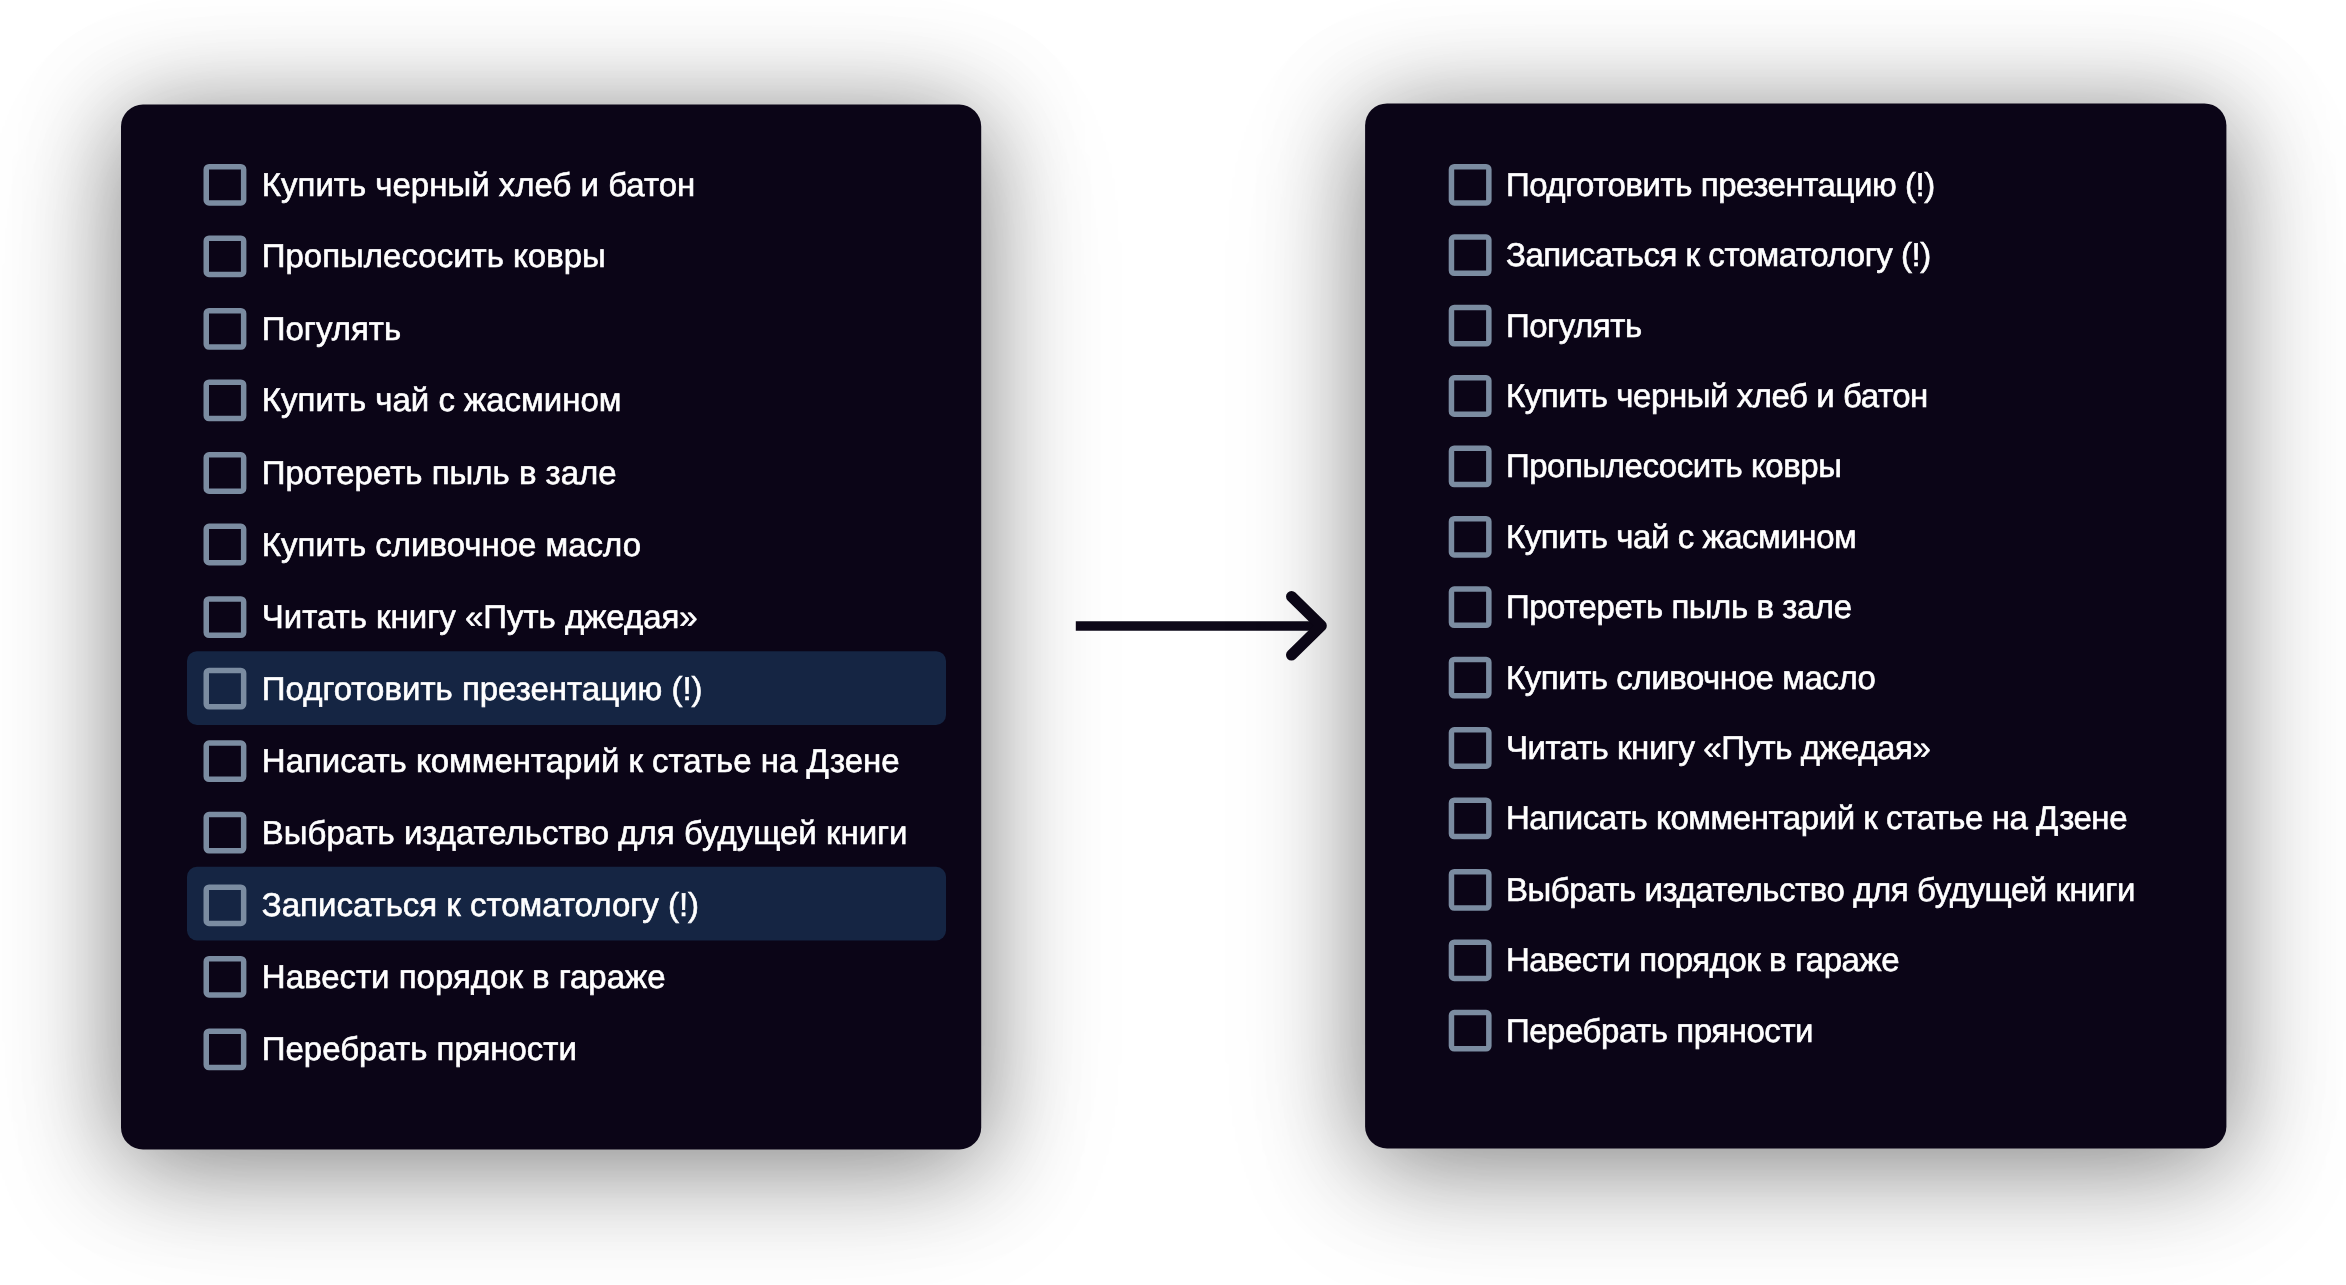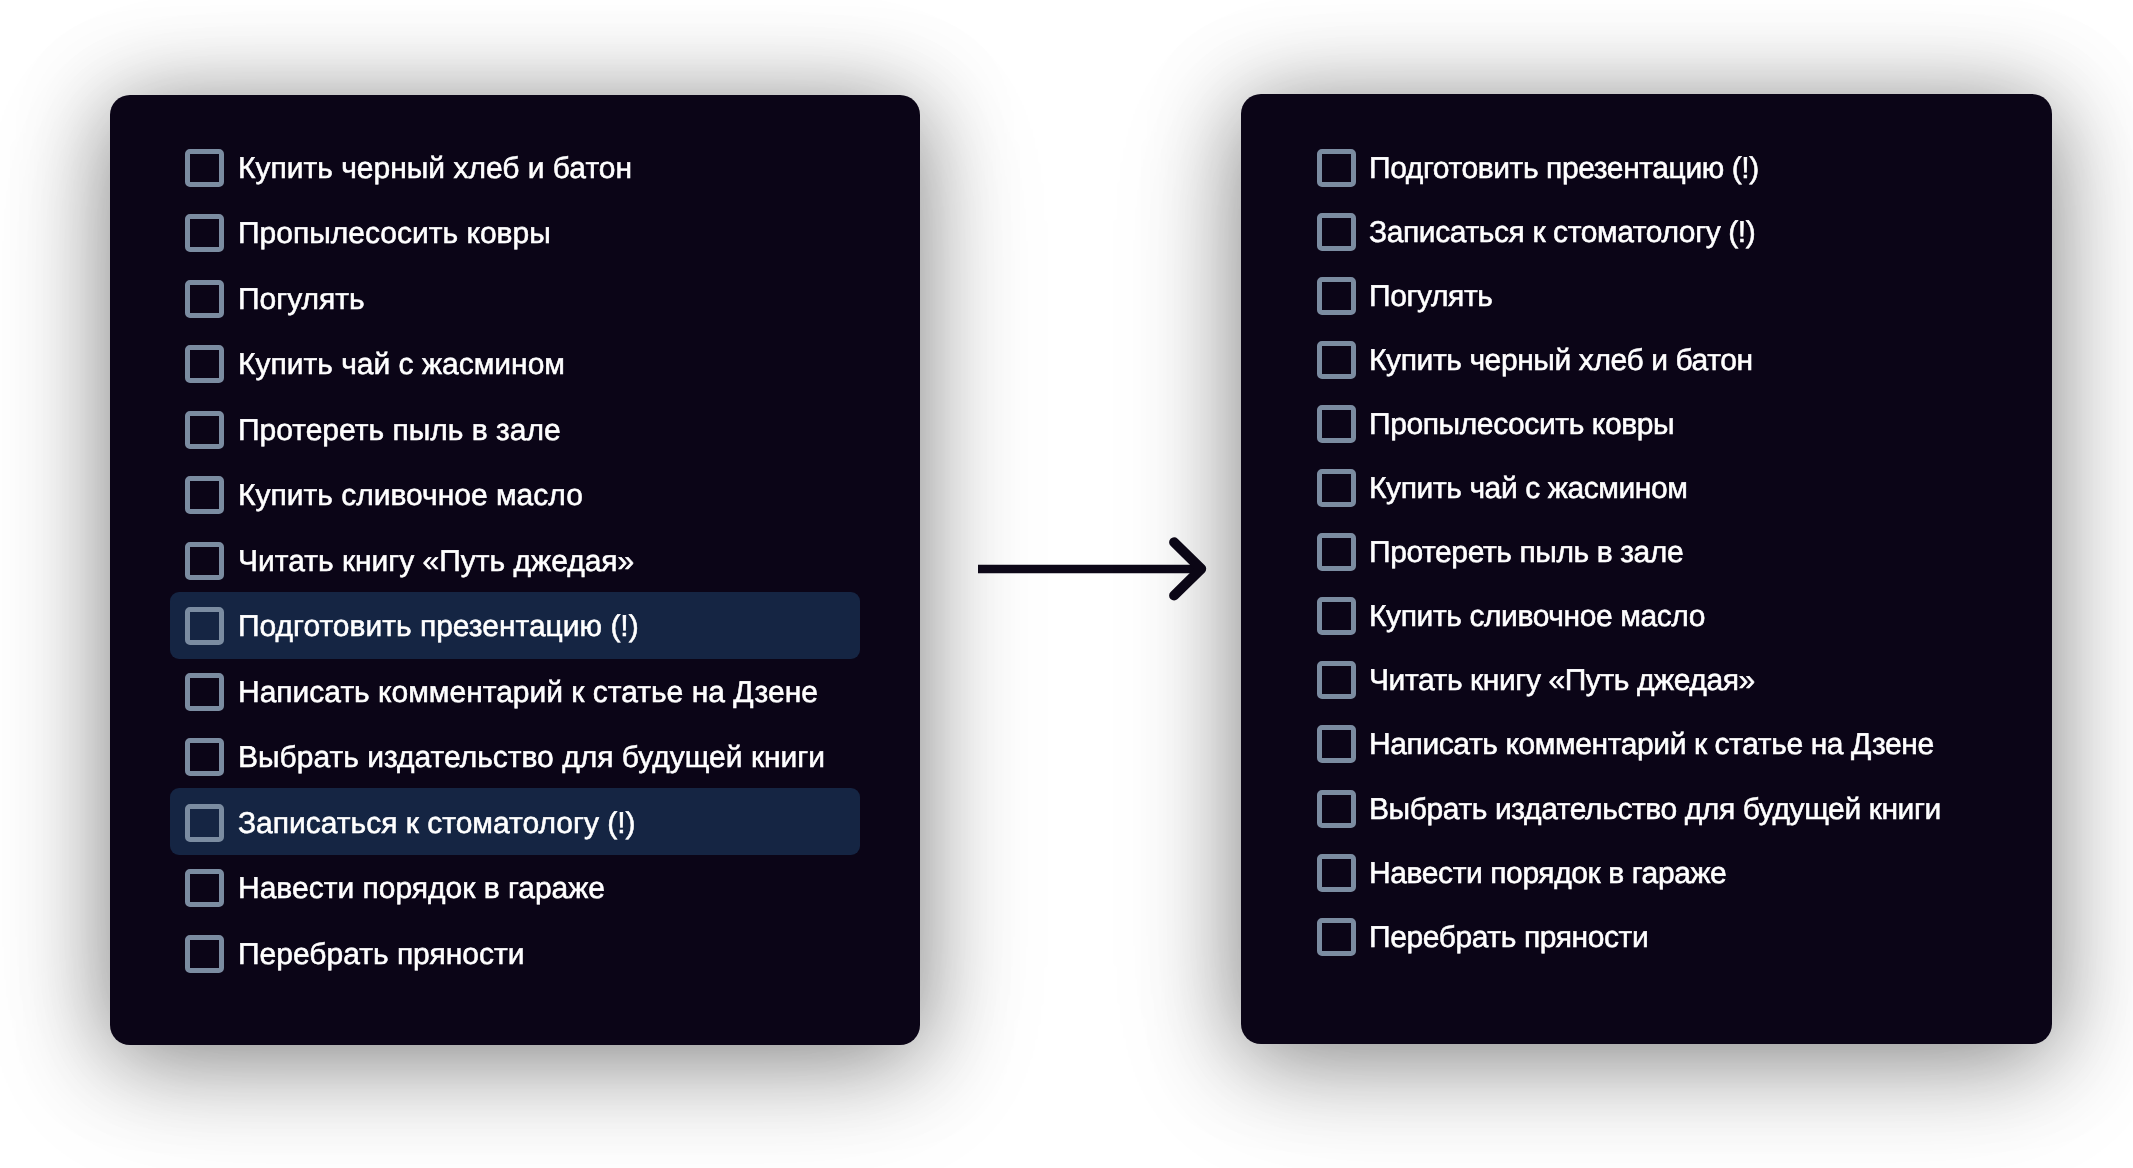--- a/index.html
+++ b/index.html
@@ -20,21 +20,20 @@
 
   .stage { position: absolute; inset: 0; }
 
   
   .panel {
     position: absolute;
     background: #0b0517;
     border-radius: 20px;
     box-shadow: 0 10px 90px rgba(0, 0, 0, 0.42),
                 0 24px 140px rgba(0, 0, 0, 0.14);
-    padding-left: 28px;
   }
   #panel-left  { left: 110px;  top: 95px; width: 782px; height: 950px; }
   #panel-right { left: 1241px; top: 94px; width: 783px; height: 950px; }
 
   .list { position: absolute; left: 0; top: 0; width: 100%; }
 
   
   .row {
     position: absolute;
     display: flex;

